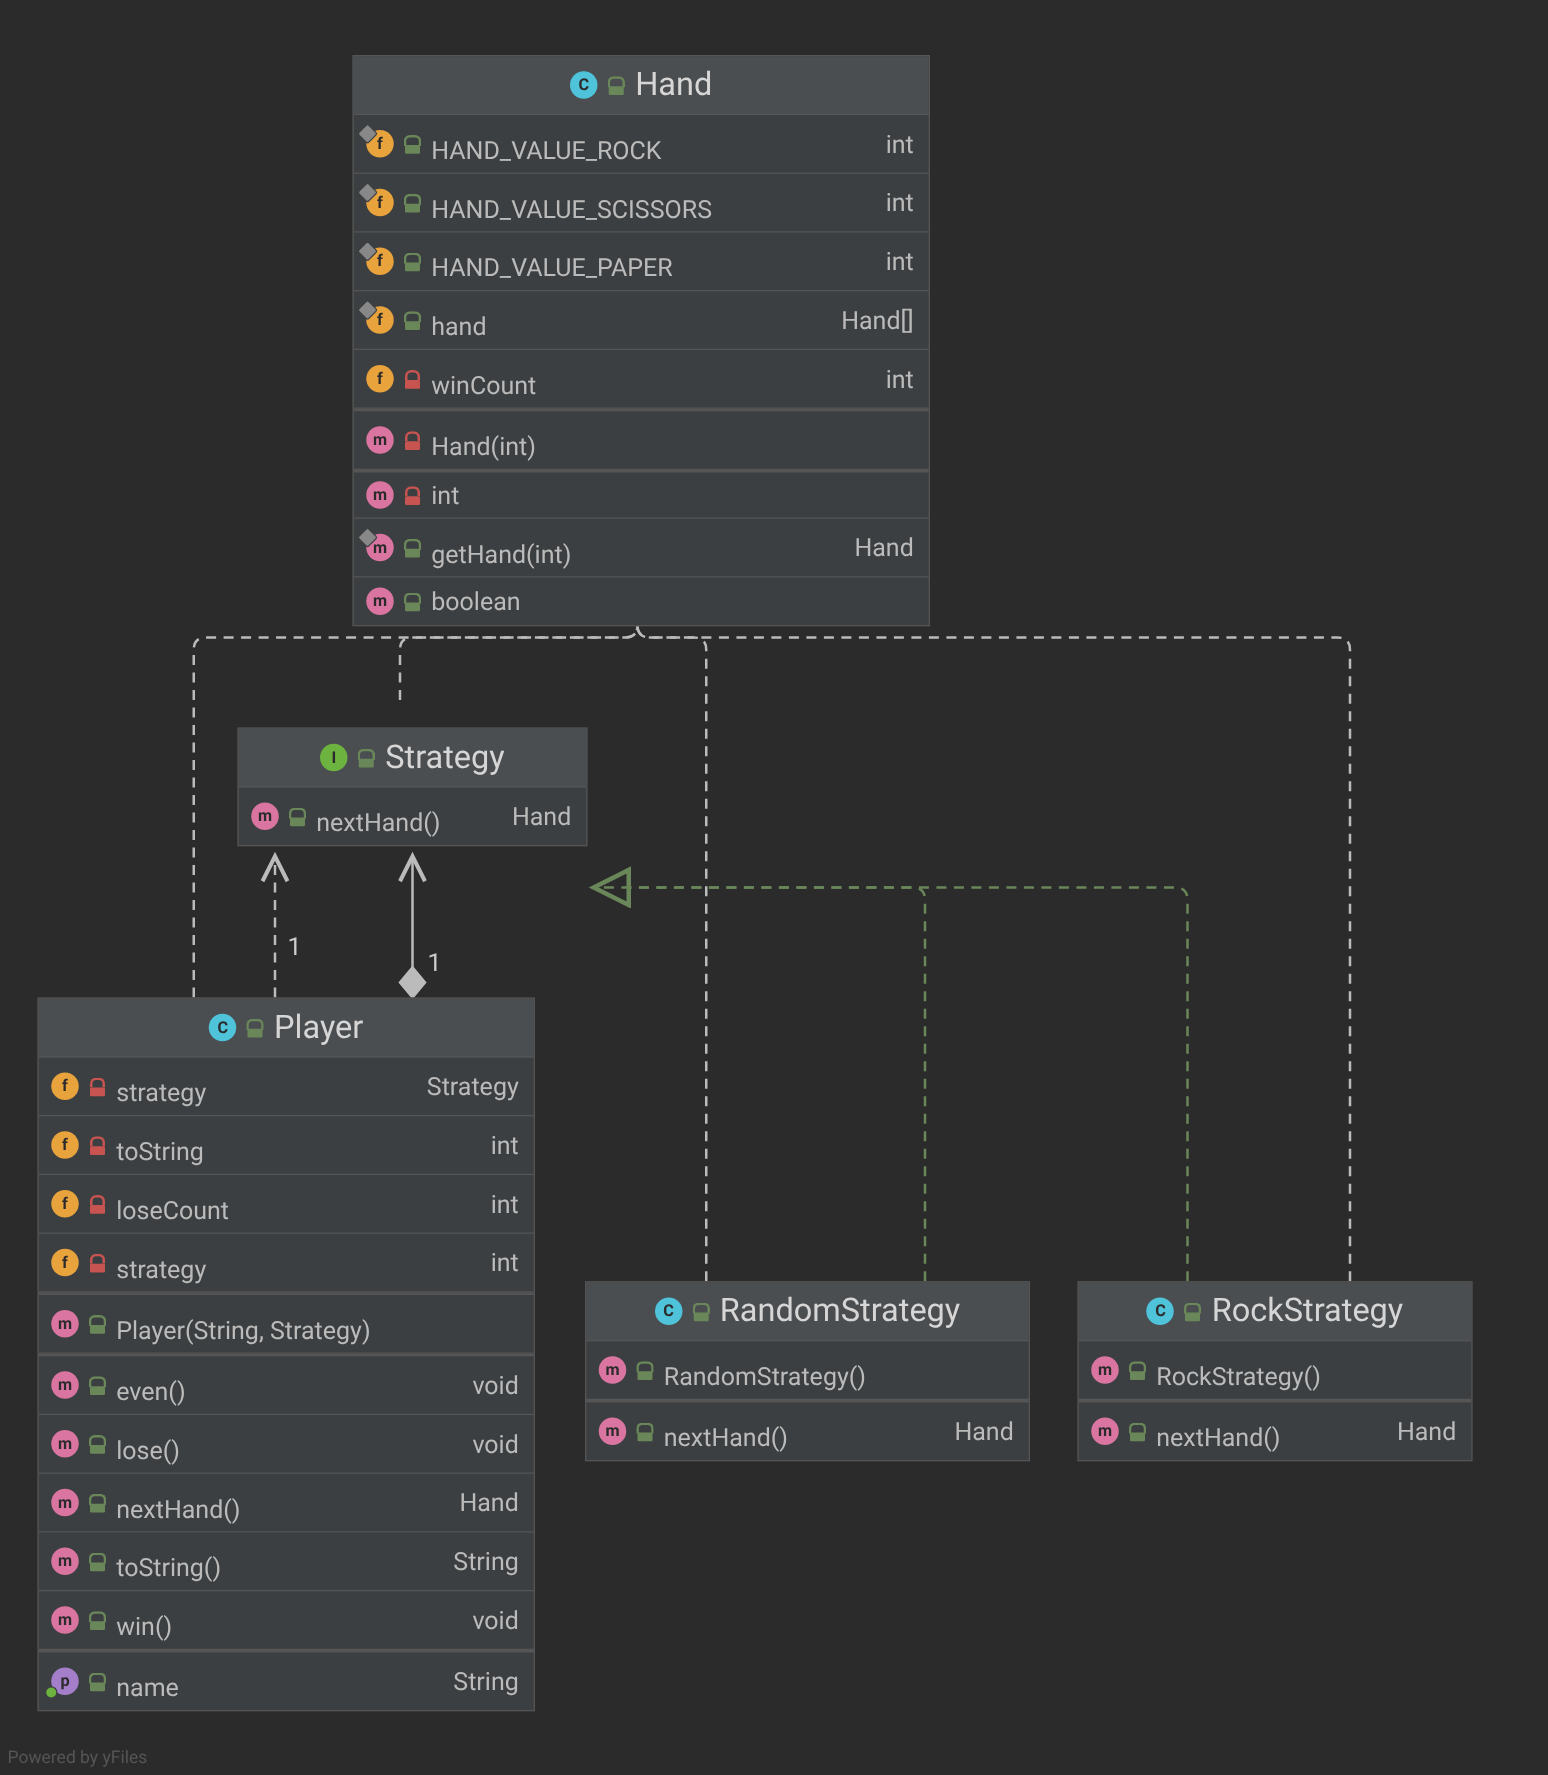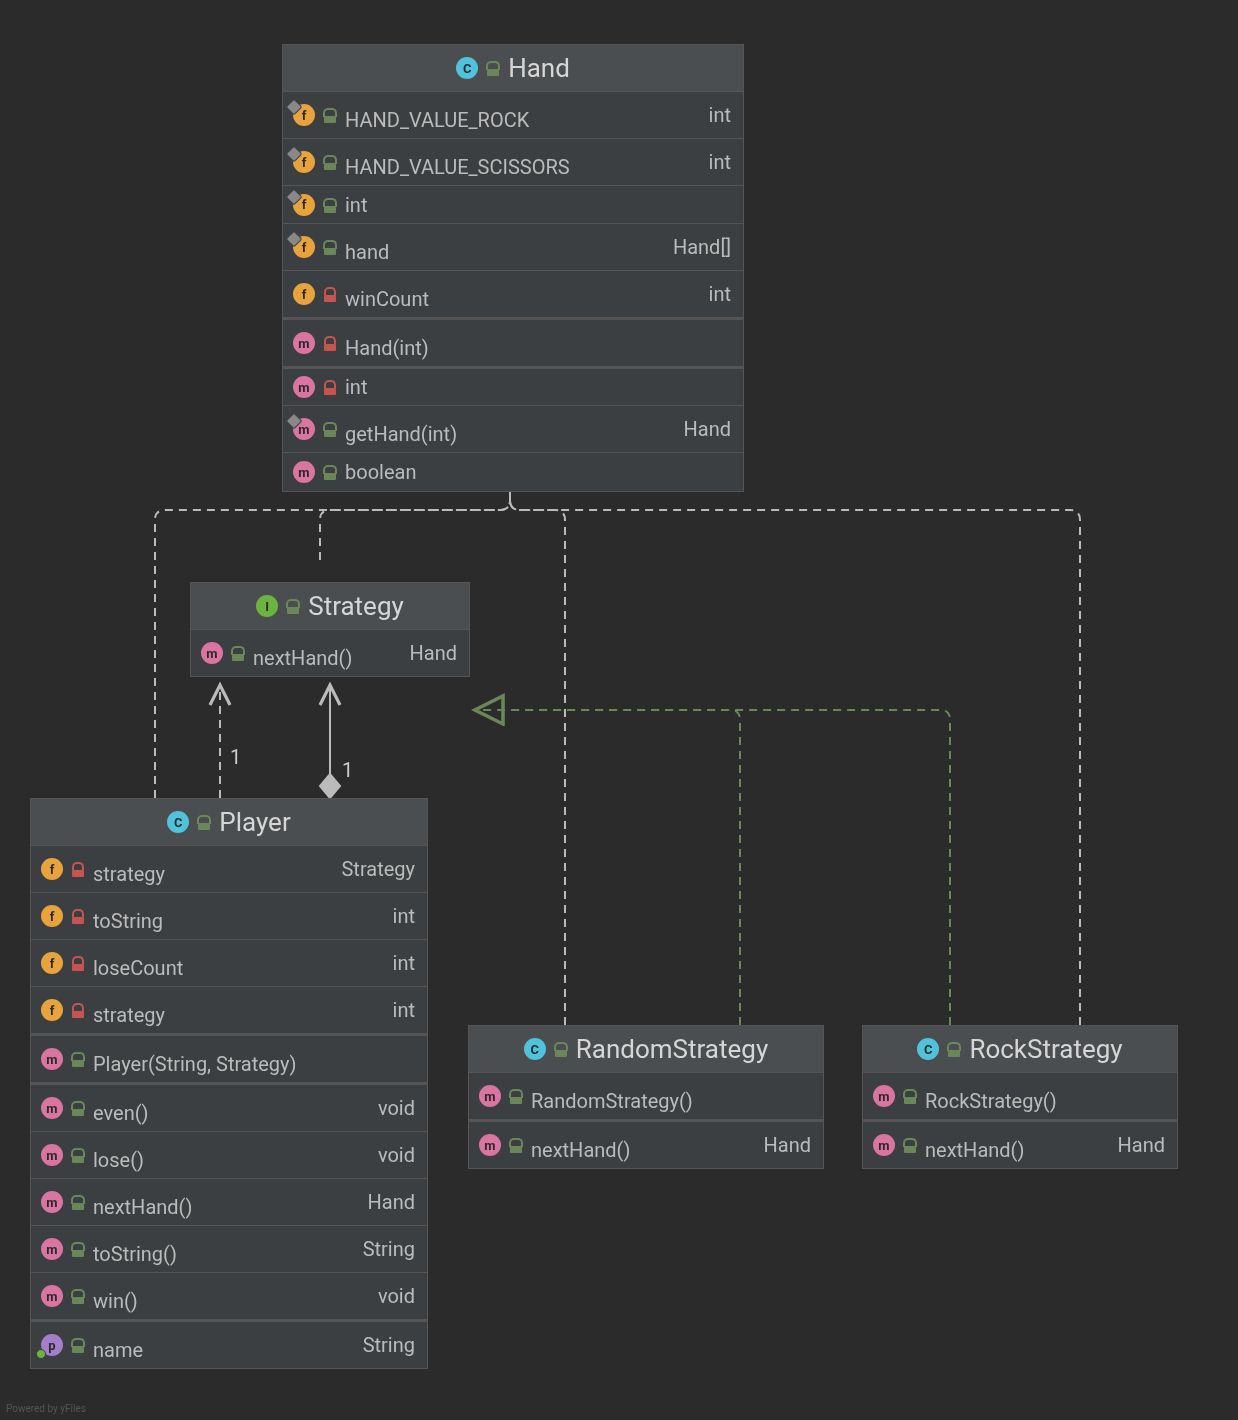--- a/index.html
+++ b/index.html
@@ -85,21 +85,21 @@
     content: ""; position: absolute; width: 8px; height: 6px;
     border: 2px solid #c75450; border-bottom: none;
     border-radius: 5px 5px 0 0; top: 0; left: 1px;
   }
   .vis.private::after {
     content: ""; position: absolute; width: 12px; height: 7px;
     background: #c75450; bottom: -1px; left: 1px; border-radius: 1px;
   }
   .footer {
     position: absolute; bottom: 6px; left: 6px;
-    font-size: 10px; color: #555;
+    font-size: 14px; color: #555;
   }
   svg.connectors {
     position: absolute; top: 0; left: 0; width: 1238px; height: 1420px;
     pointer-events: none;
   }
   .mult {
     position: absolute; font-size: 20px; color: #ccc;
   }
 </style>
 </head>
@@ -151,20 +151,21 @@
     </div>
     <div class="uml-row">
       <span class="ic ic-f">f<span class="sub pin"></span></span>
       <span class="vis public"></span>
       <span class="name">HAND_VALUE_SCISSORS</span>
       <span class="type">int</span>
     </div>
     <div class="uml-row">
       <span class="ic ic-f">f<span class="sub pin"></span></span>
       <span class="vis public"></span>
+      <span class="name">HAND_VALUE_PAPER</span>
       <span class="type">int</span>
     </div>
     <div class="uml-row">
       <span class="ic ic-f">f<span class="sub pin"></span></span>
       <span class="vis public"></span>
       <span class="name">hand</span>
       <span class="type">Hand[]</span>
     </div>
     <div class="uml-row">
       <span class="ic ic-f">f</span>

